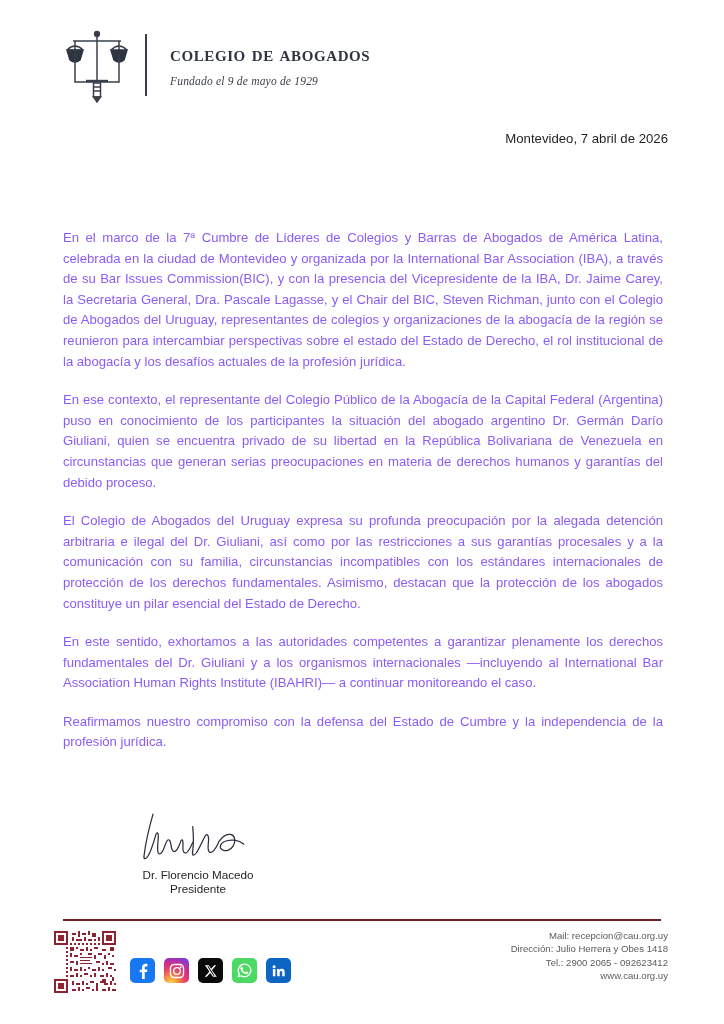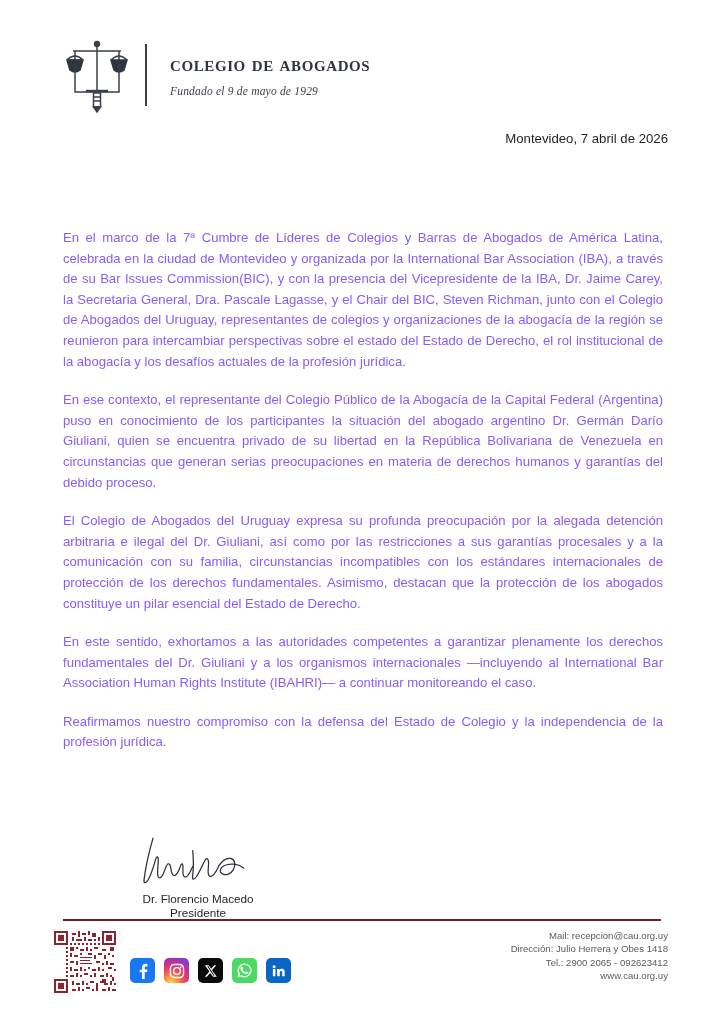--- a/index.html
+++ b/index.html
@@ -22,21 +22,21 @@
     height: 1024px;
     position: relative;
     background: #ffffff;
     box-sizing: border-box;
   }
 
   
   .letterhead {
     position: absolute;
     left: 66px;
-    top: 34px;
+    top: 24px;
     display: flex;
     align-items: center;
     gap: 5px;
   }
   .logo-mark {
     width: 62px;
     height: 82px;
     flex: 0 0 auto;
   }
   .logo-rule {
@@ -109,21 +109,21 @@
     color: #8b5cf6;
     margin: 0 0 18px 0;
     hyphens: none;
   }
   .para:last-child { margin-bottom: 0; }
 
   
   .signatures {
     position: absolute;
     left: 63px;
-    top: 832px;
+    top: 808px;
     width: 600px;
     display: flex;
     justify-content: space-between;
     gap: 16px;
   }
   .sig-block {
     width: 270px;
     text-align: center;
   }
   .sig-img {
@@ -249,21 +249,21 @@
   </div>
 
   <div class="doc-date">Montevideo, 7 abril de 2026</div>
 
 
   <div class="body-copy">
     <p class="para">En el marco de la 7ª Cumbre de Líderes de Colegios y Barras de Abogados de América Latina, celebrada en la ciudad de Montevideo y organizada por la International Bar Association (IBA), a través de su Bar Issues Commission(BIC), y con la presencia del Vicepresidente de la IBA, Dr. Jaime Carey, la Secretaria General, Dra. Pascale Lagasse, y el Chair del BIC, Steven Richman, junto con el Colegio de Abogados del Uruguay, representantes de colegios y organizaciones de la abogacía de la región se reunieron para intercambiar perspectivas sobre el estado del Estado de Derecho, el rol institucional de la abogacía y los desafíos actuales de la profesión jurídica.</p>
     <p class="para">En ese contexto, el representante del Colegio Público de la Abogacía de la Capital Federal (Argentina) puso en conocimiento de los participantes la situación del abogado argentino Dr. Germán Darío Giuliani, quien se encuentra privado de su libertad en la República Bolivariana de Venezuela en circunstancias que generan serias preocupaciones en materia de derechos humanos y garantías del debido proceso.</p>
     <p class="para">El Colegio de Abogados del Uruguay expresa su profunda preocupación por la alegada detención arbitraria e ilegal del Dr. Giuliani, así como por las restricciones a sus garantías procesales y a la comunicación con su familia, circunstancias incompatibles con los estándares internacionales de protección de los derechos fundamentales. Asimismo, destacan que la protección de los abogados constituye un pilar esencial del Estado de Derecho.</p>
     <p class="para">En este sentido, exhortamos a las autoridades competentes a garantizar plenamente los derechos fundamentales del Dr. Giuliani y a los organismos internacionales —incluyendo al International Bar Association Human Rights Institute (IBAHRI)— a continuar monitoreando el caso.</p>
-    <p class="para">Reafirmamos nuestro compromiso con la defensa del Estado de Colegio y la independencia de la profesión jurídica.</p>
+    <p class="para">Reafirmamos nuestro compromiso con la defensa del Estado de Cumbre y la independencia de la profesión jurídica.</p>
   </div>
 
   <div class="signatures">
 
     <div class="sig-block">
       <div class="sig-img">
         <svg viewBox="0 0 170 58" width="150" height="56" aria-hidden="true">
           <g fill="none" stroke="#2b2b3d" stroke-width="1.4" stroke-linecap="round" stroke-linejoin="round">
             <path d="M34 2 C30 16 26 32 24 48 C23 53 25 54 28 50 C32 44 35 33 37 26 C38 22 40 22 40 27 C40 34 38 42 40 46 C42 49 45 45 47 39 C49 33 51 29 53 32 C55 35 54 42 57 44 C60 46 63 40 65 34 C66 30 68 30 68 35 C68 41 67 45 70 46 C73 47 76 41 79 34"></path>
             <path d="M79 16 C80 26 80 36 79 44 C78 49 80 50 83 46 C87 40 90 32 93 27 C95 24 97 25 97 30 C97 37 95 43 98 45 C101 47 105 41 108 35"></path>

